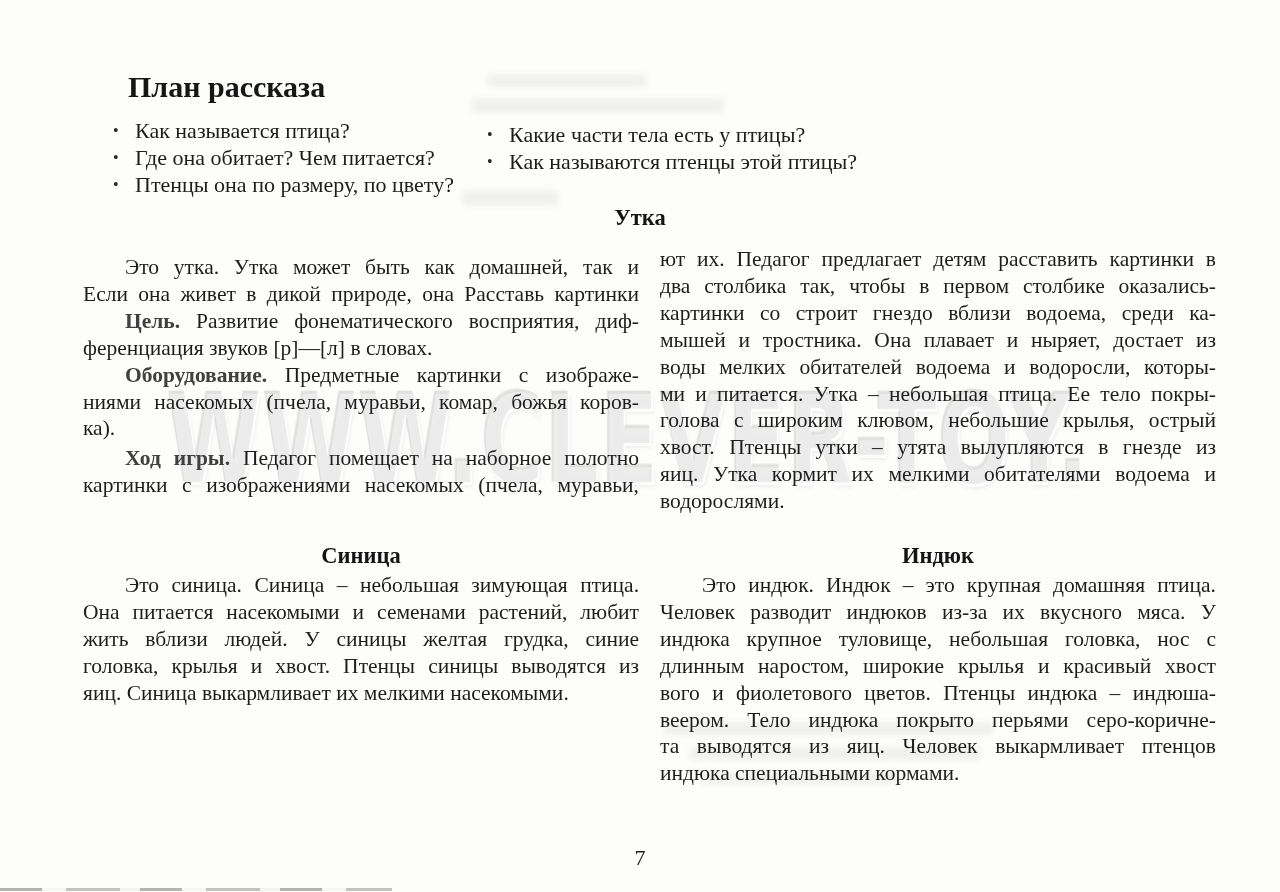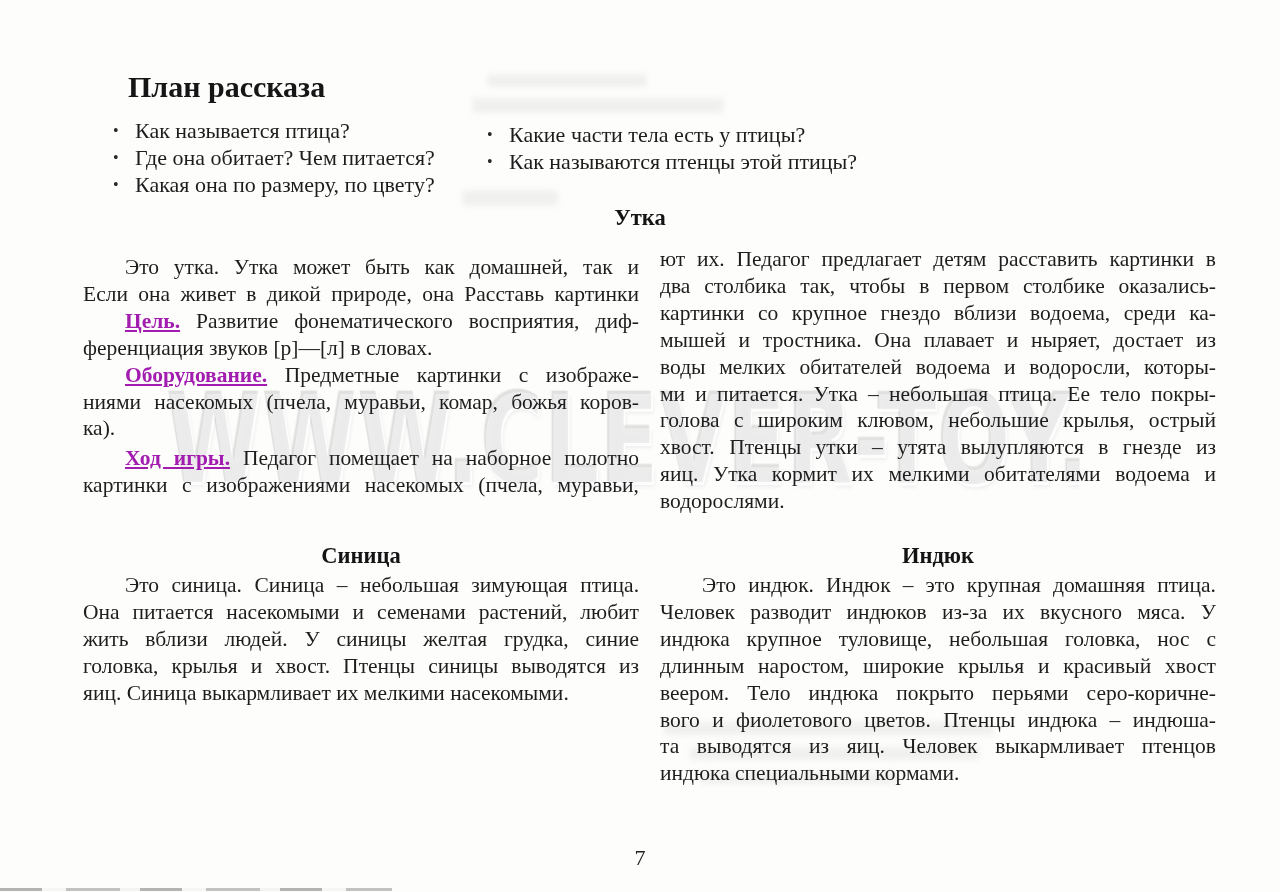--- a/index.html
+++ b/index.html
@@ -33,21 +33,21 @@
   .col{position:absolute;width:556px;}
   .c-duck-left{top:254px;left:83px;}
   .c-duck-right{top:246px;left:660px;}
   .c-tit{top:572px;left:83px;}
   .c-turkey{top:572px;left:660px;}
 
   .ln{font-size:21.5px;line-height:26.9px;white-space:normal;}
   .just{text-align:justify;text-align-last:justify;}
   .end{text-align:left;}
   .ind{text-indent:42px;}
-  .lead{font-weight:bold;color:#a21caf;text-decoration:underline;}
+  .lead{font-weight:bold;color:#404040;}
   .gap{margin-top:3px;}
 
   
   .footer{position:absolute;top:845px;left:0;width:100%;text-align:center;font-size:22px;color:#222;}
 
   
   .watermark{
     position:absolute;top:368px;left:166px;width:1114px;height:140px;
     overflow:hidden;pointer-events:none;user-select:none;
     font-family:"DejaVu Sans", sans-serif;font-weight:bold;
@@ -94,21 +94,21 @@
         <li>
           <span class="blt">•</span>
           <span>Как называется птица?</span>
         </li>
         <li>
           <span class="blt">•</span>
           <span>Где она обитает? Чем питается?</span>
         </li>
         <li>
           <span class="blt">•</span>
-          <span>Какая она по размеру, по цвету?</span>
+          <span>Птенцы она по размеру, по цвету?</span>
         </li>
       </ul>
       <ul class="plan-list pl-right">
         <li>
           <span class="blt">•</span>
           <span>Какие части тела есть у птицы?</span>
         </li>
         <li>
           <span class="blt">•</span>
           <span>Как называются птенцы этой птицы?</span>
@@ -130,21 +130,21 @@
     <div class="ln just">ниями насекомых (пчела, муравьи, комар, божья коров-</div>
     <div class="ln end">ка).</div>
 
     <div class="ln just ind gap"><b class="lead">Ход игры.</b><span> Педагог помещает на наборное полотно</span></div>
     <div class="ln just">картинки с изображениями насекомых (пчела, муравьи,</div>
   </div>
 
   <div class="col c-duck-right">
     <div class="ln just">ют их. Педагог предлагает детям расставить картинки в</div>
     <div class="ln just">два столбика так, чтобы в первом столбике оказались-</div>
-    <div class="ln just">картинки со крупное гнездо вблизи водоема, среди ка-</div>
+    <div class="ln just">картинки со строит гнездо вблизи водоема, среди ка-</div>
     <div class="ln just">мышей и тростника. Она плавает и ныряет, достает из</div>
     <div class="ln just">воды мелких обитателей водоема и водоросли, которы-</div>
     <div class="ln just">ми и питается. Утка – небольшая птица. Ее тело покры-</div>
     <div class="ln just">голова с широким клювом, небольшие крылья, острый</div>
     <div class="ln just">хвост. Птенцы утки – утята вылупляются в гнезде из</div>
     <div class="ln just">яиц. Утка кормит их мелкими обитателями водоема и</div>
     <div class="ln end">водорослями.</div>
   </div>
 
   <div class="h-center h-tit">Синица</div>
@@ -155,21 +155,21 @@
     <div class="ln just">головка, крылья и хвост. Птенцы синицы выводятся из</div>
     <div class="ln end">яиц. Синица выкармливает их мелкими насекомыми.</div>
   </div>
 
   <div class="h-center h-turkey">Индюк</div>
   <div class="col c-turkey">
     <div class="ln just ind">Это индюк. Индюк – это крупная домашняя птица.</div>
     <div class="ln just">Человек разводит индюков из-за их вкусного мяса. У</div>
     <div class="ln just">индюка крупное туловище, небольшая головка, нос с</div>
     <div class="ln just">длинным наростом, широкие крылья и красивый хвост</div>
+    <div class="ln just">вого и фиолетового цветов. Птенцы индюка – индюша-</div>
     <div class="ln just">веером. Тело индюка покрыто перьями серо-коричне-</div>
-    <div class="ln just">вого и фиолетового цветов. Птенцы индюка – индюша-</div>
     <div class="ln just">та выводятся из яиц. Человек выкармливает птенцов</div>
     <div class="ln end">индюка специальными кормами.</div>
   </div>
 
   <div class="footer">7</div>
 
 </div>
 
 </body></html>

